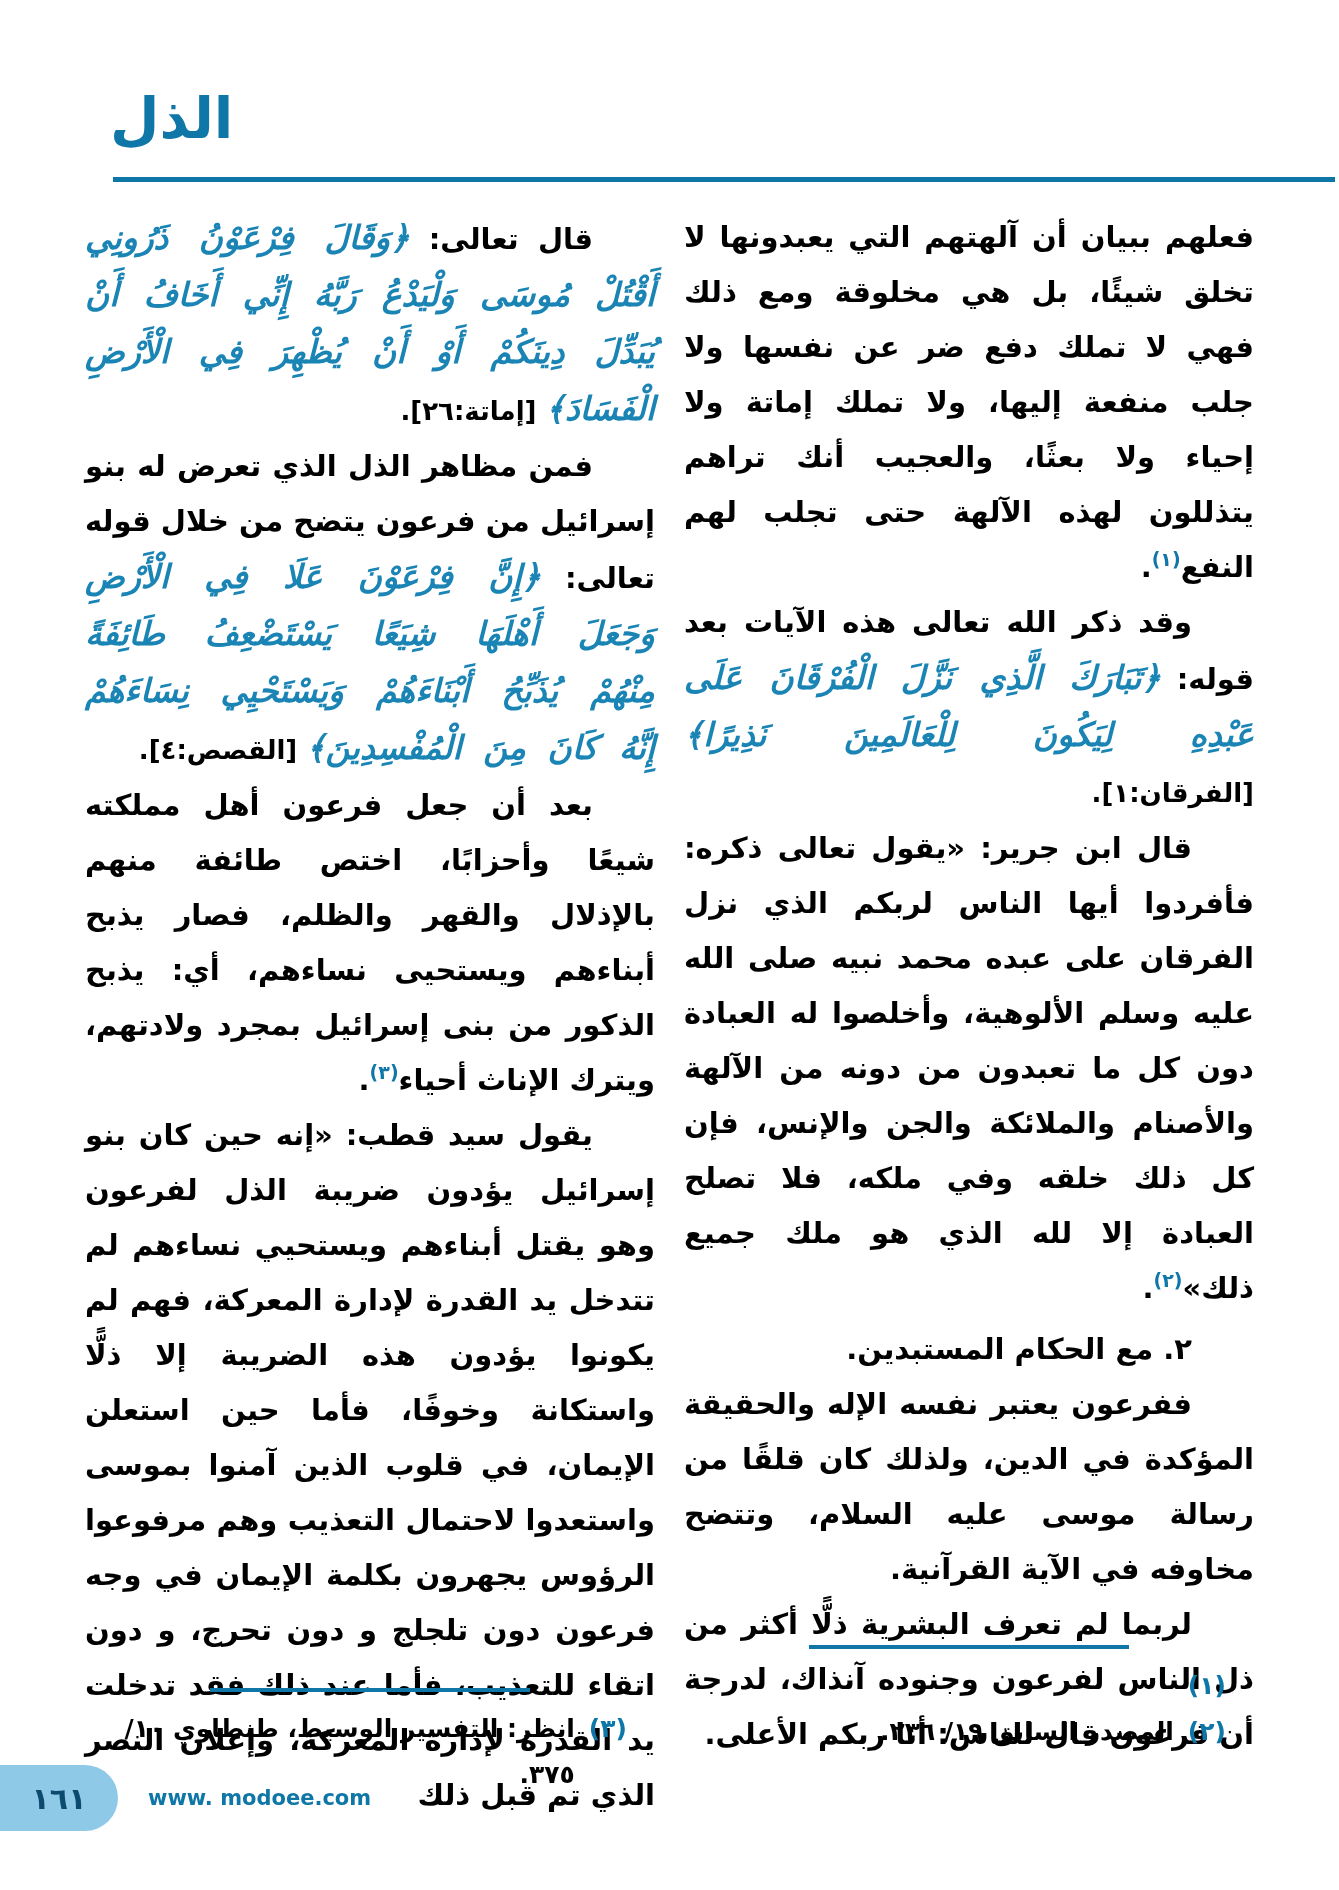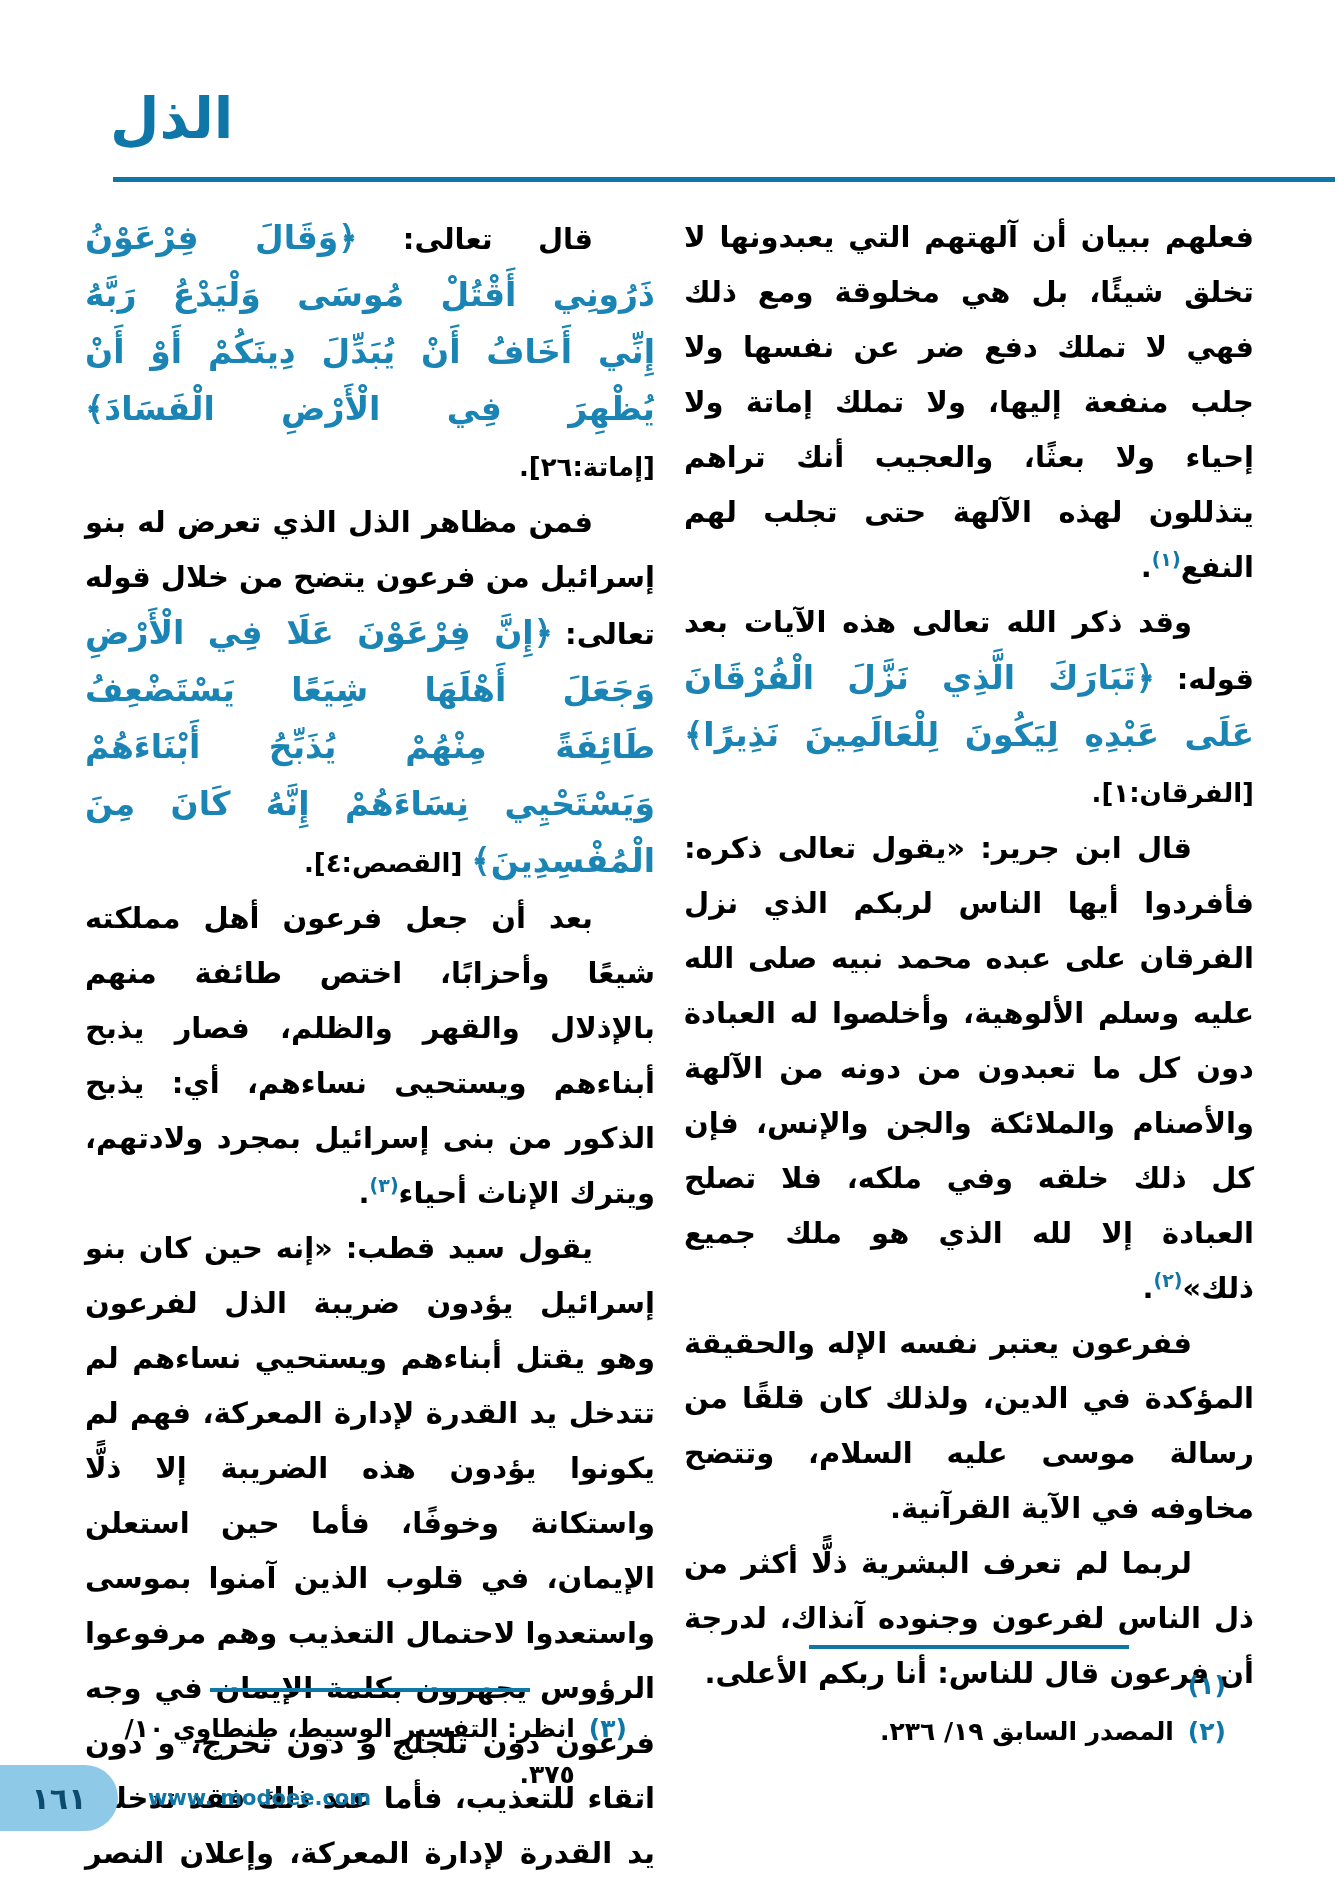--- a/index.html
+++ b/index.html
@@ -27,21 +27,21 @@
   .col{
     position:absolute;top:210px;width:570px;
     font-size:29px;font-weight:bold;line-height:55px;
     text-align:justify;direction:rtl;
   }
   .col-right{left:684px;}
   .col-left{left:85px;}
   .para{margin:0;}
   .para.indent{text-indent:62px;}
   .para.heading{margin-top:6px;}
-  .seg-quran{color:var(--verse);font-size:33px;word-spacing:10px;}
+  .seg-quran{color:var(--verse);font-size:33px;word-spacing:10px;font-style:italic;}
   .seg-ref{font-size:26px;}
   .seg-fn{
     color:var(--accent);font-size:19px;vertical-align:super;line-height:0;
   }
   .footnotes{
     position:absolute;width:570px;direction:rtl;
     font-size:25px;font-weight:bold;line-height:46px;text-align:right;
   }
   .fn-right{left:684px;top:1645px;}
   .fn-left{left:85px;top:1688px;}
@@ -69,20 +69,21 @@
 <div class="page">
 
   <div class="title">الذل</div>
 
   <div class="header-rule"></div>
 
   <div class="col col-right">
       <div class="para"><span class="seg-text">فعلهم ببيان أن آلهتهم التي يعبدونها لا تخلق شيئًا، بل هي مخلوقة ومع ذلك فهي لا تملك دفع ضر عن نفسها ولا جلب منفعة إليها، ولا تملك إماتة ولا إحياء ولا بعثًا، والعجيب أنك تراهم يتذللون لهذه الآلهة حتى تجلب لهم النفع</span><span class="seg-fn">(١)</span><span class="seg-text">.</span></div>
       <div class="para indent"><span class="seg-text">وقد ذكر الله تعالى هذه الآيات بعد قوله: </span><span class="seg-quran">﴿تَبَارَكَ الَّذِي نَزَّلَ الْفُرْقَانَ عَلَى عَبْدِهِ لِيَكُونَ لِلْعَالَمِينَ نَذِيرًا﴾</span><span class="seg-ref"> [الفرقان:١].</span></div>
       <div class="para indent"><span class="seg-text">قال ابن جرير: «يقول تعالى ذكره: فأفردوا أيها الناس لربكم الذي نزل الفرقان على عبده محمد نبيه صلى الله عليه وسلم الألوهية، وأخلصوا له العبادة دون كل ما تعبدون من دونه من الآلهة والأصنام والملائكة والجن والإنس، فإن كل ذلك خلقه وفي ملكه، فلا تصلح العبادة إلا لله الذي هو ملك جميع ذلك»</span><span class="seg-fn">(٢)</span><span class="seg-text">.</span></div>
+      <div class="para indent heading"><span class="seg-text">٢. مع الحكام المستبدين.</span></div>
       <div class="para indent"><span class="seg-text">ففرعون يعتبر نفسه الإله والحقيقة المؤكدة في الدين، ولذلك كان قلقًا من رسالة موسى عليه السلام، وتتضح مخاوفه في الآية القرآنية.</span></div>
       <div class="para indent"><span class="seg-text">لربما لم تعرف البشرية ذلًّا أكثر من ذل الناس لفرعون وجنوده آنذاك، لدرجة أن فرعون قال للناس: أنا ربكم الأعلى.</span></div>
     </div>
 
   <div class="col col-left">
       <div class="para indent"><span class="seg-text">قال تعالى: </span><span class="seg-quran">﴿وَقَالَ فِرْعَوْنُ ذَرُونِي أَقْتُلْ مُوسَى وَلْيَدْعُ رَبَّهُ إِنِّي أَخَافُ أَنْ يُبَدِّلَ دِينَكُمْ أَوْ أَنْ يُظْهِرَ فِي الْأَرْضِ الْفَسَادَ﴾</span><span class="seg-ref"> [إماتة:٢٦].</span></div>
       <div class="para indent"><span class="seg-text">فمن مظاهر الذل الذي تعرض له بنو إسرائيل من فرعون يتضح من خلال قوله تعالى: </span><span class="seg-quran">﴿إِنَّ فِرْعَوْنَ عَلَا فِي الْأَرْضِ وَجَعَلَ أَهْلَهَا شِيَعًا يَسْتَضْعِفُ طَائِفَةً مِنْهُمْ يُذَبِّحُ أَبْنَاءَهُمْ وَيَسْتَحْيِي نِسَاءَهُمْ إِنَّهُ كَانَ مِنَ الْمُفْسِدِينَ﴾</span><span class="seg-ref"> [القصص:٤].</span></div>
       <div class="para indent"><span class="seg-text">بعد أن جعل فرعون أهل مملكته شيعًا وأحزابًا، اختص طائفة منهم بالإذلال والقهر والظلم، فصار يذبح أبناءهم ويستحيى نساءهم، أي: يذبح الذكور من بنى إسرائيل بمجرد ولادتهم، ويترك الإناث أحياء</span><span class="seg-fn">(٣)</span><span class="seg-text">.</span></div>
       <div class="para indent"><span class="seg-text">يقول سيد قطب: «إنه حين كان بنو إسرائيل يؤدون ضريبة الذل لفرعون وهو يقتل أبناءهم ويستحيي نساءهم لم تتدخل يد القدرة لإدارة المعركة، فهم لم يكونوا يؤدون هذه الضريبة إلا ذلًّا واستكانة وخوفًا، فأما حين استعلن الإيمان، في قلوب الذين آمنوا بموسى واستعدوا لاحتمال التعذيب وهم مرفوعوا الرؤوس يجهرون بكلمة الإيمان في وجه فرعون دون تلجلج و دون تحرج، و دون اتقاء للتعذيب، فأما عند ذلك فقد تدخلت يد القدرة لإدارة المعركة، وإعلان النصر الذي تم قبل ذلك</span></div>
     </div>

